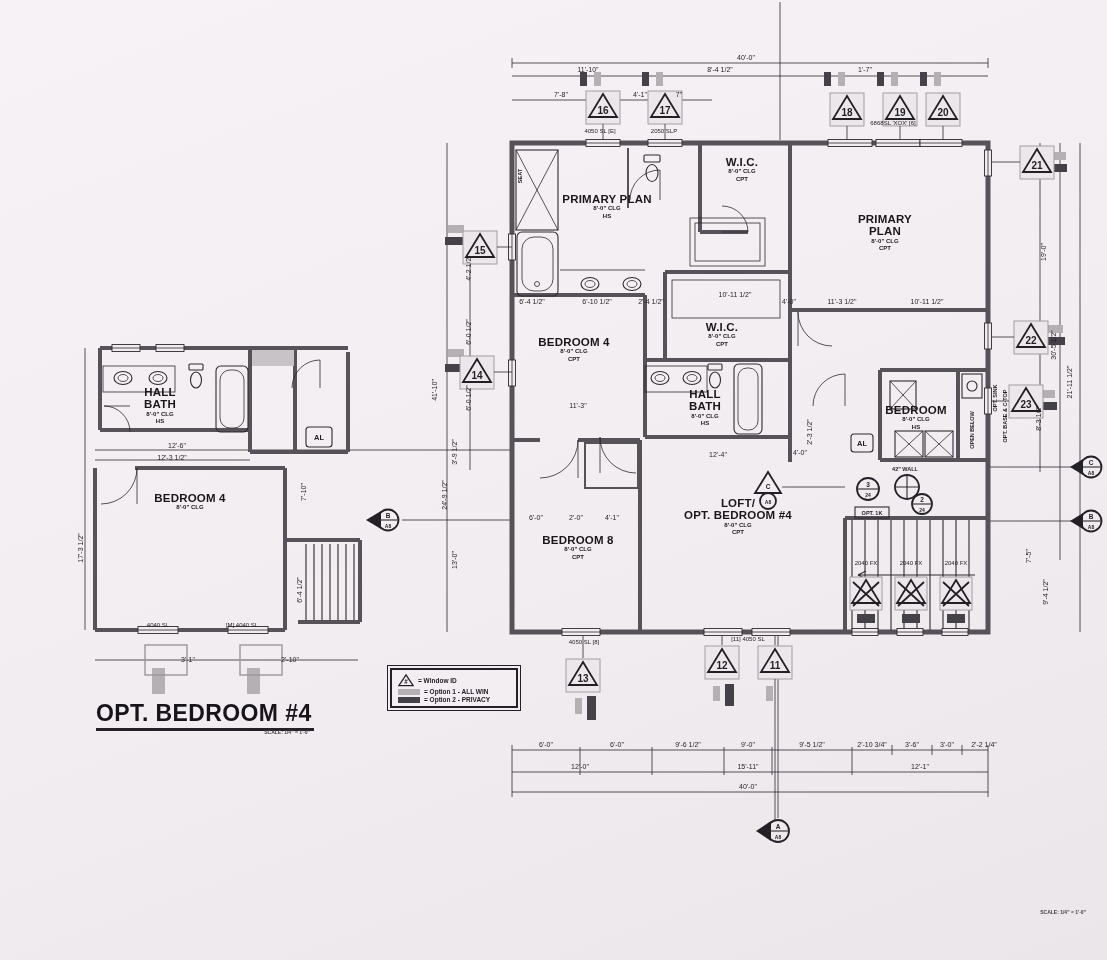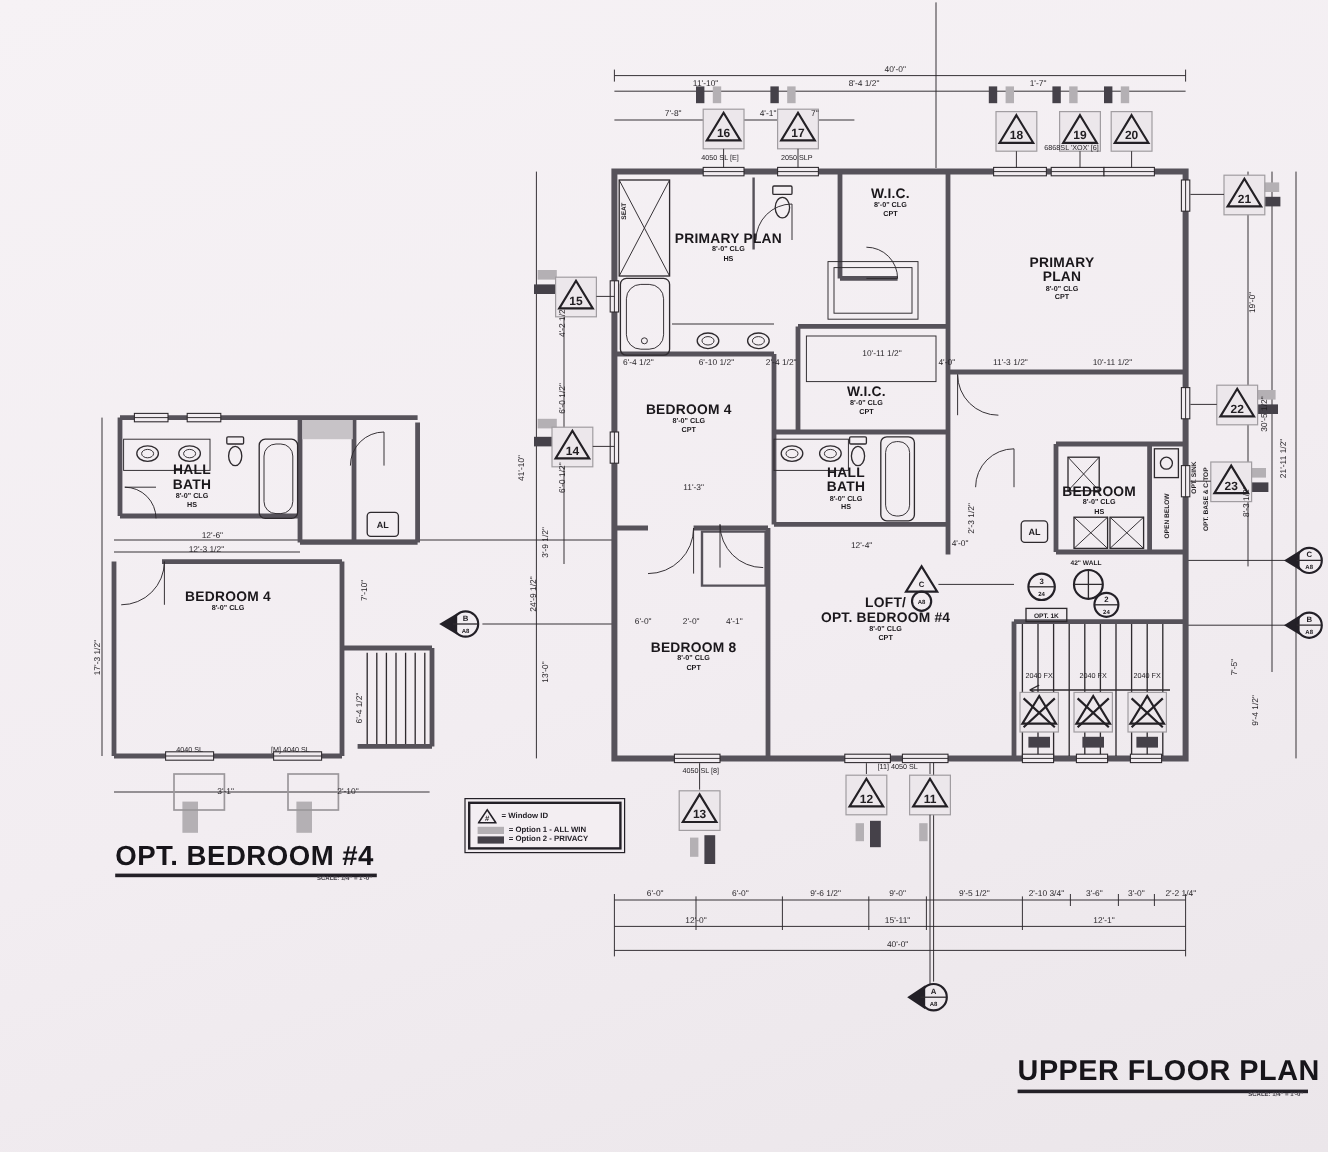--- a/index.html
+++ b/index.html
@@ -590,16 +590,15 @@
   </div>
   <div class="lg-row">
     <span class="lg-bar" style="background:#454149"></span>
     <span>= Option 2 - PRIVACY</span>
   </div>
 </div>
 
 <div class="ptitle" style="left:96px;top:700px;font-size:23px;width:212px">OPT. BEDROOM #4</div>
 <div class="pscale" style="left:240px;top:729px;width:70px;text-align:right">SCALE: 1/4" = 1'-0"</div>
 
-<div class="ptitle" style="left:848px;top:879px;font-size:24px;width:236px">UPPER FLOOR PLAN</div>
 <div class="pscale" style="left:1010px;top:909px;width:76px;text-align:right">SCALE: 1/4" = 1'-0"</div>
 
 </div>
 
 </body></html>

